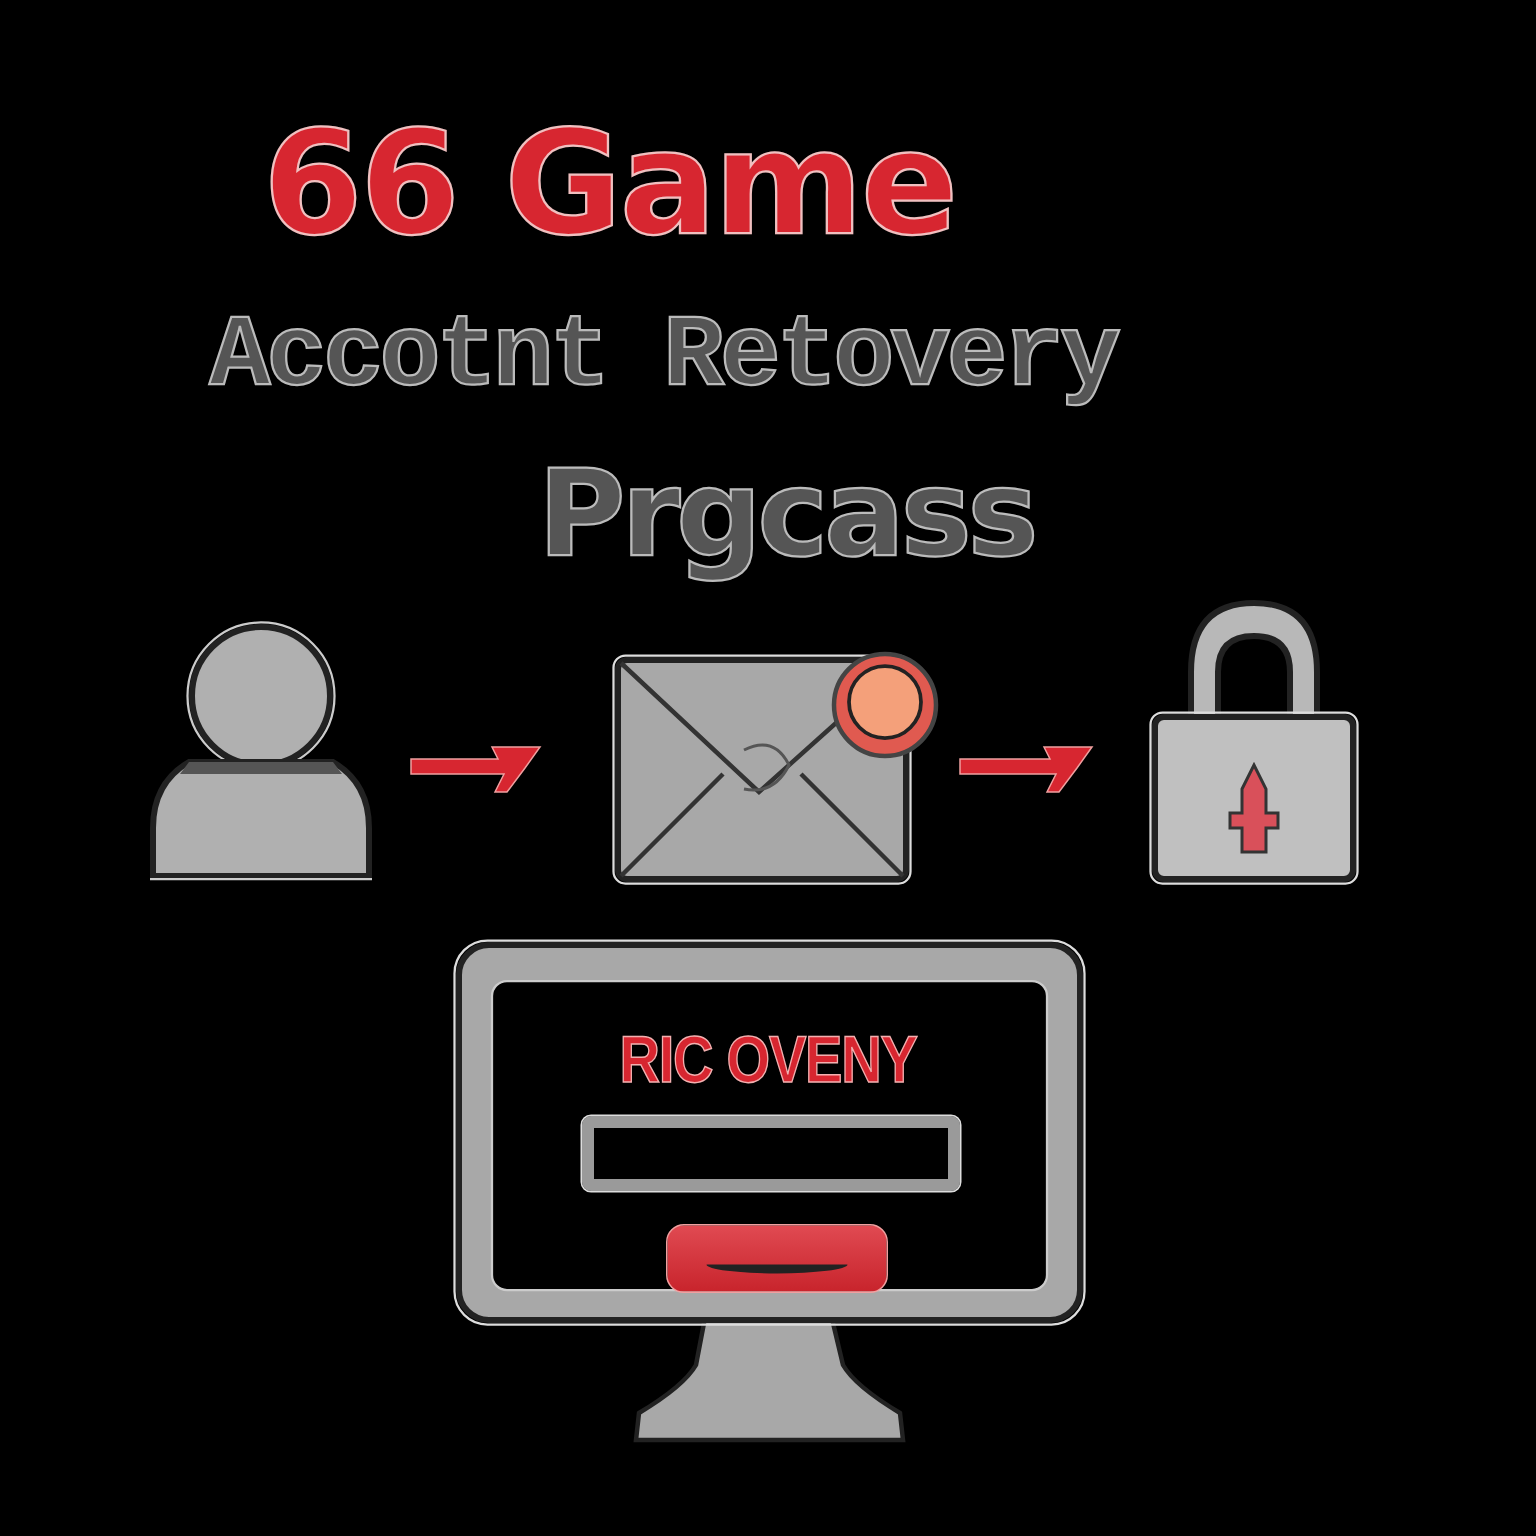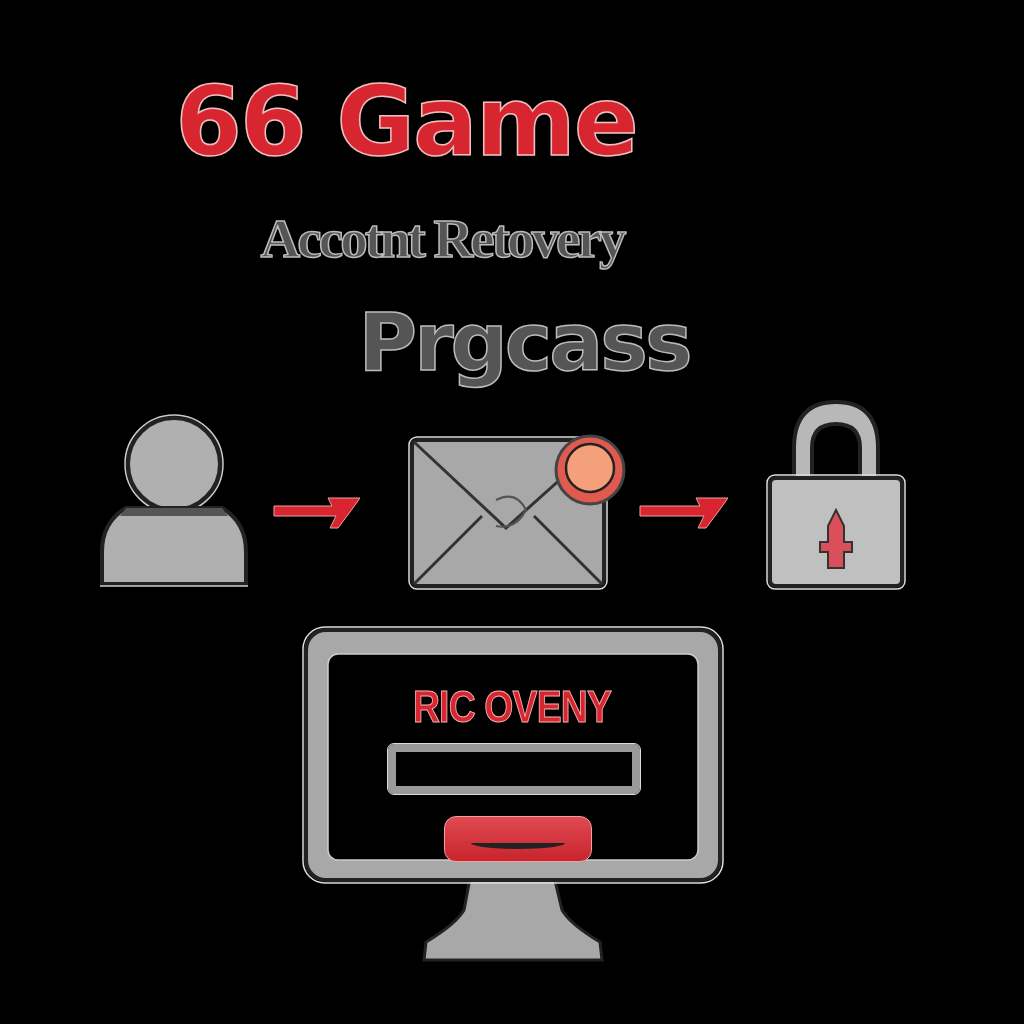--- a/index.html
+++ b/index.html
@@ -1,18 +1,18 @@
 <!DOCTYPE html>
 <html><head>
 <meta charset="utf-8">
 <style>
   html, body { margin:0; padding:0; background:#000; }
   body { width:1024px; height:1024px; position:relative; overflow:hidden; font-family:"Liberation Sans", sans-serif; }
   .title1 { position:absolute; left:0; top:72px; width:812px; text-align:center; font-family:"DejaVu Sans", sans-serif; font-weight:bold; font-size:96px; color:#d72630; letter-spacing:-2px; -webkit-text-stroke:1.5px #f0c0c0; line-height:100px; }
-  .title2 { position:absolute; left:0; top:196px; width:884px; text-align:center; font-family:Liberation Serif, serif; font-weight:bold; font-size:55px; color:#555; letter-spacing:-3px; -webkit-text-stroke:1.5px #bbb; line-height:86px; }
+  .title2 { position:absolute; left:0; top:196px; width:884px; text-align:center; font-family:Liberation Mono, monospace; font-weight:bold; font-size:68px; color:#555; letter-spacing:-3px; -webkit-text-stroke:1.5px #bbb; line-height:86px; }
   .title3 { position:absolute; left:0; top:300px; width:1024px; text-align:center; font-family:"DejaVu Sans", sans-serif; font-weight:bold; font-size:80px; color:#555; letter-spacing:-3px; -webkit-text-stroke:1.5px #bbb; line-height:86px;padding-left:12px; }
   .ico { position:absolute; }
   .screen-title { position:absolute; left:330px; top:682px; width:364px; text-align:center; font-family:"Liberation Sans", sans-serif; font-weight:bold; font-size:44px; color:#d72630; -webkit-text-stroke:1px #f3b0b0; letter-spacing:-1px; transform:scaleX(0.85); }
   .screen-input { position:absolute; left:388px; top:744px; width:252px; height:50px; box-sizing:border-box; border:8px solid #9a9a9a; border-radius:6px; background:#000; outline:1px solid #ddd; }
   .screen-input input { width:100%; height:100%; background:#000; border:none; color:#ccc; box-sizing:border-box; padding:0 8px; }
   .screen-btn { position:absolute; left:444px; top:816px; width:146px; height:44px; background:linear-gradient(#e04a52,#c8242c); border-radius:12px; border:1px solid #f0a0a0; cursor:pointer; }
   .screen-btn::after { content:""; position:absolute; left:26px; right:26px; top:26px; height:6px; background:#222; border-radius:50%/0 0 100% 100%; }
 </style>
 </head>
 <body>

